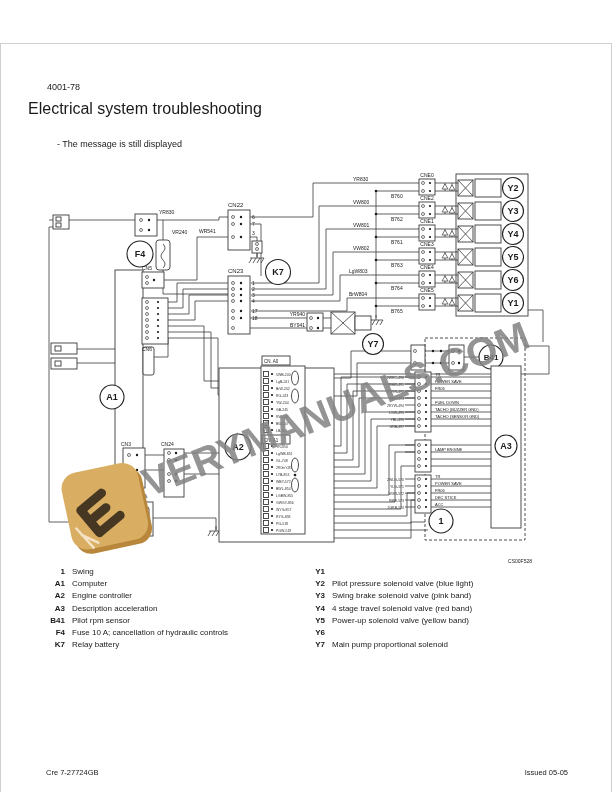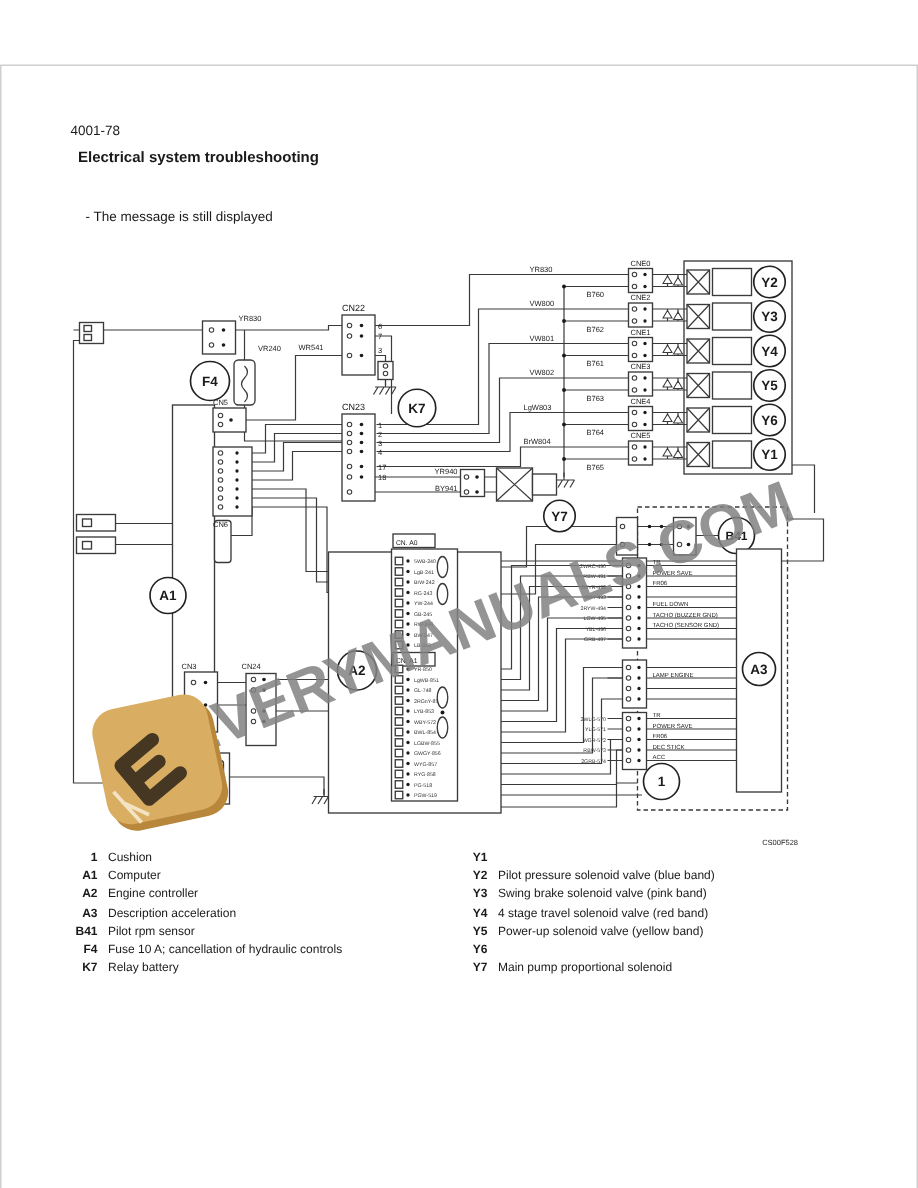--- a/index.html
+++ b/index.html
@@ -1,20 +1,20 @@
 <!DOCTYPE html>
 <html><head>
 <meta charset="utf-8">
 <style>
   html,body{margin:0;padding:0;background:#fff;}
   .page{position:relative;width:610px;height:790px;border:1px solid #cfcfcf;background:#fff;
         font-family:"Liberation Sans", sans-serif;color:#1a1a1a;overflow:hidden;margin-top:43px;}
   .abs{position:absolute;}
   .code{left:46px;top:38px;font-size:9px;}
-  .title{left:51px;top:56px;font-size:10px;font-weight:bold;}
+  .title{left:27px;top:56px;font-size:16px;font-weight:normal;}
   .subtitle{left:45px;top:78px;font-size:12px;font-weight:bold;}
   .bullet{left:56px;top:95px;font-size:9px;text-align:center;}
   .diagram{left:0;top:0;z-index:1;}
   
   .w{stroke:#3a3a3a;stroke-width:.8;fill:none;}
   .box{stroke:#3a3a3a;stroke-width:.9;fill:#fff;}
   .dash{stroke:#3a3a3a;stroke-width:.9;fill:none;stroke-dasharray:3 2;}
   .comp{stroke:#222;stroke-width:1.1;fill:#fff;}
   .pin{stroke:#3a3a3a;stroke-width:.7;fill:#fff;r:1.5px;}
   .dot{fill:#1a1a1a;stroke:none;}
@@ -556,21 +556,21 @@
         <rect x="-24" y="11" width="34" height="9" rx="4.5"></rect>
       </g>
       <path d="M-30,22 L-14,34 M-34,14 L-20,38" stroke="#f3e3c3" stroke-width="2.5" fill="none"></path>
     </g>
   </svg>
 
   <div class="abs legend">
     <div class="leg-col" style="left:40px;width:260px">
       <div class="leg-row">
           <span class="leg-key">1</span>
-          <span>Cushion</span>
+          <span>Swing</span>
         </div>
       <div class="leg-row">
           <span class="leg-key">A1</span>
           <span>Computer</span>
         </div>
       <div class="leg-row">
           <span class="leg-key">A2</span>
           <span>Engine controller</span>
         </div>
       <div class="leg-row">
@@ -589,21 +589,21 @@
           <span class="leg-key">K7</span>
           <span>Relay battery</span>
         </div>
     </div>
     <div class="leg-col" style="left:300px;width:290px">
       <div class="leg-row">
           <span class="leg-key">Y1</span>
         </div>
       <div class="leg-row">
           <span class="leg-key">Y2</span>
-          <span>Pilot pressure solenoid valve (blue band)</span>
+          <span>Pilot pressure solenoid valve (blue light)</span>
         </div>
       <div class="leg-row">
           <span class="leg-key">Y3</span>
           <span>Swing brake solenoid valve (pink band)</span>
         </div>
       <div class="leg-row">
           <span class="leg-key">Y4</span>
           <span>4 stage travel solenoid valve (red band)</span>
         </div>
       <div class="leg-row">
@@ -613,14 +613,18 @@
       <div class="leg-row">
           <span class="leg-key">Y6</span>
         </div>
       <div class="leg-row">
           <span class="leg-key">Y7</span>
           <span>Main pump proportional solenoid</span>
         </div>
     </div>
   </div>
 
+  <div class="abs footer">
+    <span>Cre  7-27724GB</span>
+    <span>Issued 05-05</span>
+  </div>
 
 </div>
 
 </body></html>

